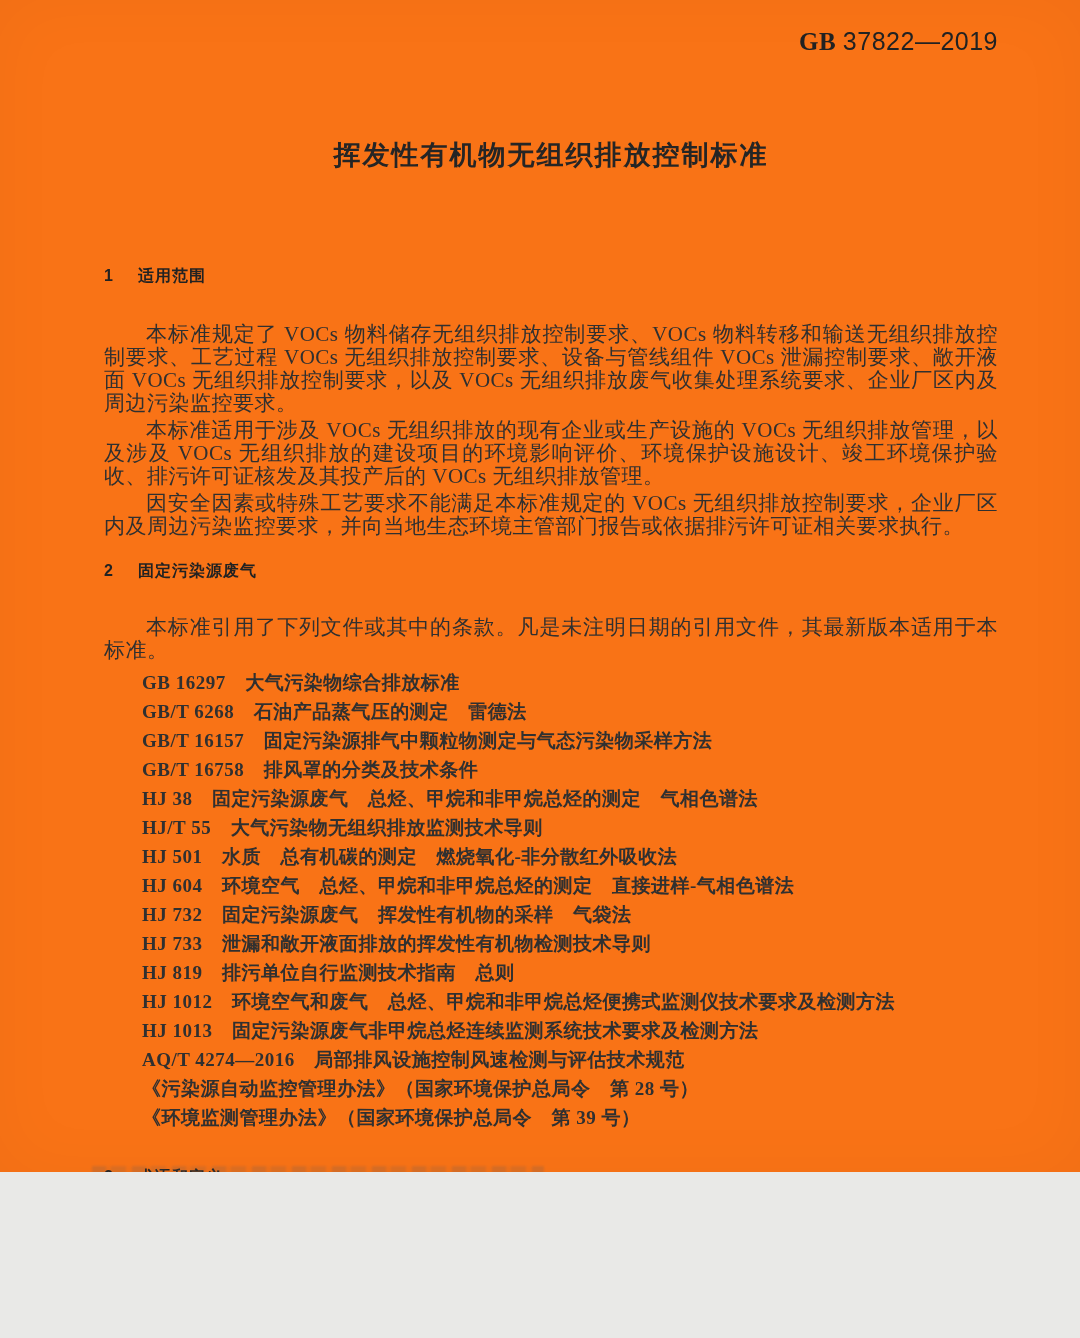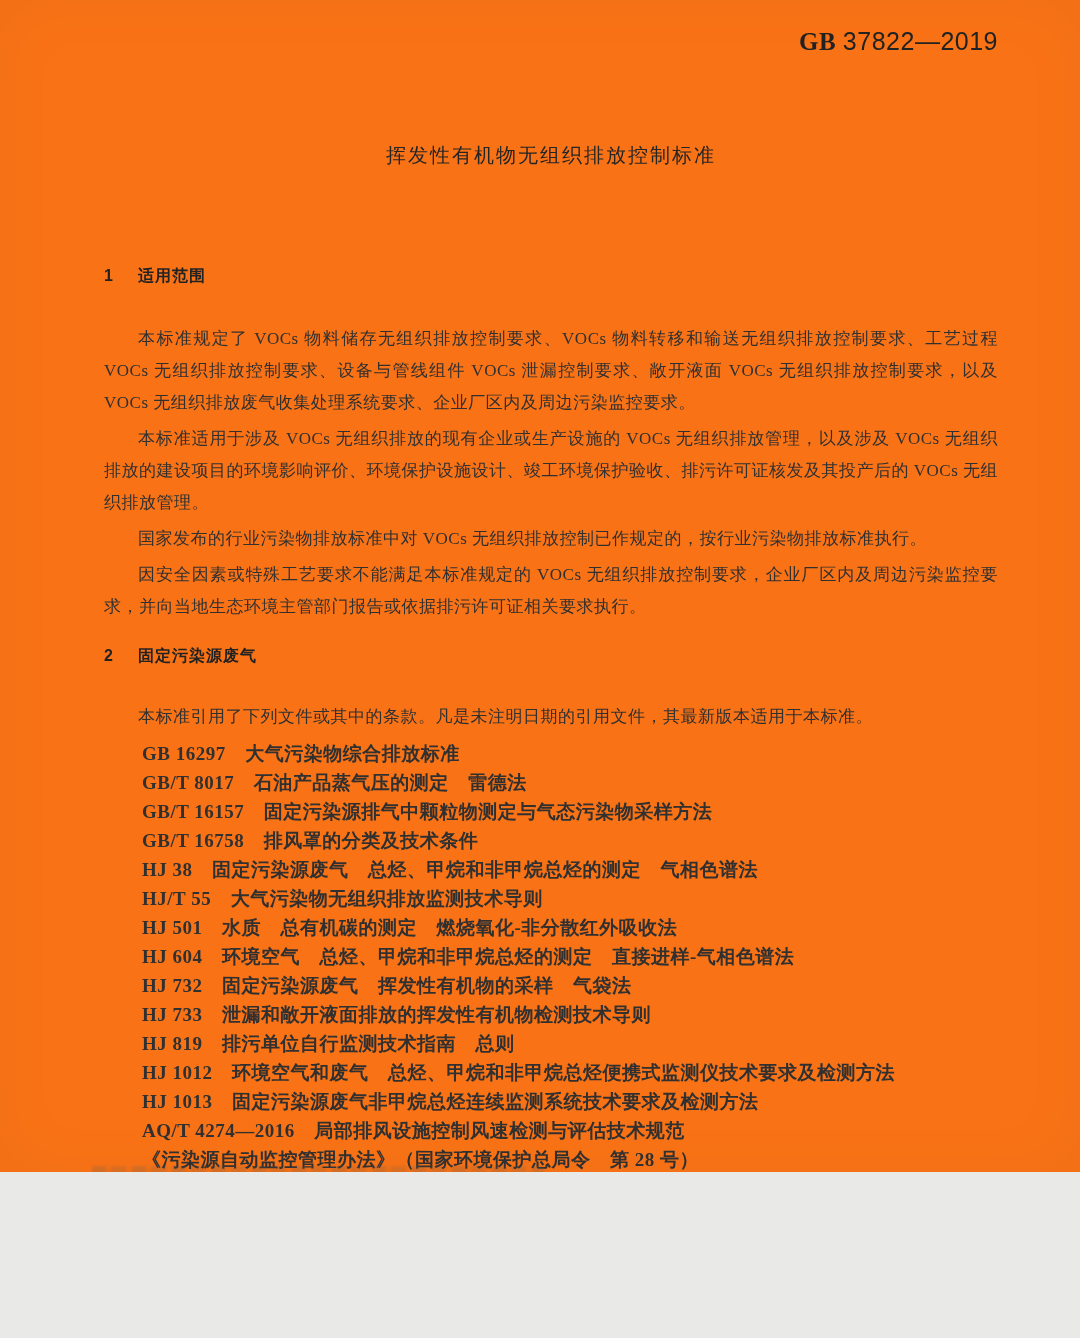--- a/index.html
+++ b/index.html
@@ -23,22 +23,22 @@
     letter-spacing:0.5px;
     color:#222;
   }
   .code-gb { font-weight:bold; font-family:"Liberation Serif",serif; }
   .code-num { font-family:"Liberation Sans","DejaVu Sans",sans-serif; font-weight:500; }
 
   .doc-title {
     margin:78px 0 0 0;
     text-align:center;
     font-family:"Liberation Sans","DejaVu Sans",sans-serif;
-    font-size:20px;
-    font-weight:400;
+    font-size:27px;
+    font-weight:700;
     letter-spacing:2px;
     line-height:40px;
     color:#252525;
   }
 
   .sec-heading {
     margin:0;
     font-family:"Liberation Sans","DejaVu Sans",sans-serif;
     font-size:16px;
     font-weight:700;
@@ -48,22 +48,22 @@
   }
   .sec-num { display:inline-block; margin-right:24px; }
 
   .sec-scope .sec-heading { margin-top:86px; }
   .sec-refs  .sec-heading { margin-top:18px; }
   .sec-terms .sec-heading { margin-top:30px; }
 
   .body-block { margin-top:32px; }
   p.body-p {
     margin:0 0 4px 0;
-    font-size:17px;
-    line-height:32px;
+    font-size:21px;
+    line-height:23px;
     text-align:justify;
     text-indent:2em;
     letter-spacing:0.5px;
     color:#303030;
   }
   .sec-refs .intro { margin-top:30px; }
 
   ul.ref-list {
     list-style:none;
     margin:6px 0 0 0;
@@ -107,33 +107,32 @@
 
     <h1 class="doc-title">挥发性有机物无组织排放控制标准</h1>
 
     <section class="sec-scope">
       <h2 class="sec-heading">
         <span class="sec-num">1</span><span>适用范围</span>
       </h2>
       <div class="body-block">
         <p class="body-p">本标准规定了 VOCs 物料储存无组织排放控制要求、VOCs 物料转移和输送无组织排放控制要求、工艺过程 VOCs 无组织排放控制要求、设备与管线组件 VOCs 泄漏控制要求、敞开液面 VOCs 无组织排放控制要求，以及 VOCs 无组织排放废气收集处理系统要求、企业厂区内及周边污染监控要求。</p>
         <p class="body-p">本标准适用于涉及 VOCs 无组织排放的现有企业或生产设施的 VOCs 无组织排放管理，以及涉及 VOCs 无组织排放的建设项目的环境影响评价、环境保护设施设计、竣工环境保护验收、排污许可证核发及其投产后的 VOCs 无组织排放管理。</p>
-        <p class="body-p">国家发布的行业污染物排放标准中对 VOCs 无组织排放控制已作规定的，按行业污染物排放标准执行。</p>
         <p class="body-p">因安全因素或特殊工艺要求不能满足本标准规定的 VOCs 无组织排放控制要求，企业厂区内及周边污染监控要求，并向当地生态环境主管部门报告或依据排污许可证相关要求执行。</p>
       </div>
     </section>
 
     <section class="sec-refs">
       <h2 class="sec-heading">
         <span class="sec-num">2</span><span>固定污染源废气</span>
       </h2>
       <p class="body-p intro">本标准引用了下列文件或其中的条款。凡是未注明日期的引用文件，其最新版本适用于本标准。</p>
       <ul class="ref-list">
         <li>GB 16297　大气污染物综合排放标准</li>
-        <li>GB/T 8017　石油产品蒸气压的测定　雷德法</li>
+        <li>GB/T 6268　石油产品蒸气压的测定　雷德法</li>
         <li>GB/T 16157　固定污染源排气中颗粒物测定与气态污染物采样方法</li>
         <li>GB/T 16758　排风罩的分类及技术条件</li>
         <li>HJ 38　固定污染源废气　总烃、甲烷和非甲烷总烃的测定　气相色谱法</li>
         <li>HJ/T 55　大气污染物无组织排放监测技术导则</li>
         <li>HJ 501　水质　总有机碳的测定　燃烧氧化-非分散红外吸收法</li>
         <li>HJ 604　环境空气　总烃、甲烷和非甲烷总烃的测定　直接进样-气相色谱法</li>
         <li>HJ 732　固定污染源废气　挥发性有机物的采样　气袋法</li>
         <li>HJ 733　泄漏和敞开液面排放的挥发性有机物检测技术导则</li>
         <li>HJ 819　排污单位自行监测技术指南　总则</li>
         <li>HJ 1012　环境空气和废气　总烃、甲烷和非甲烷总烃便携式监测仪技术要求及检测方法</li>

